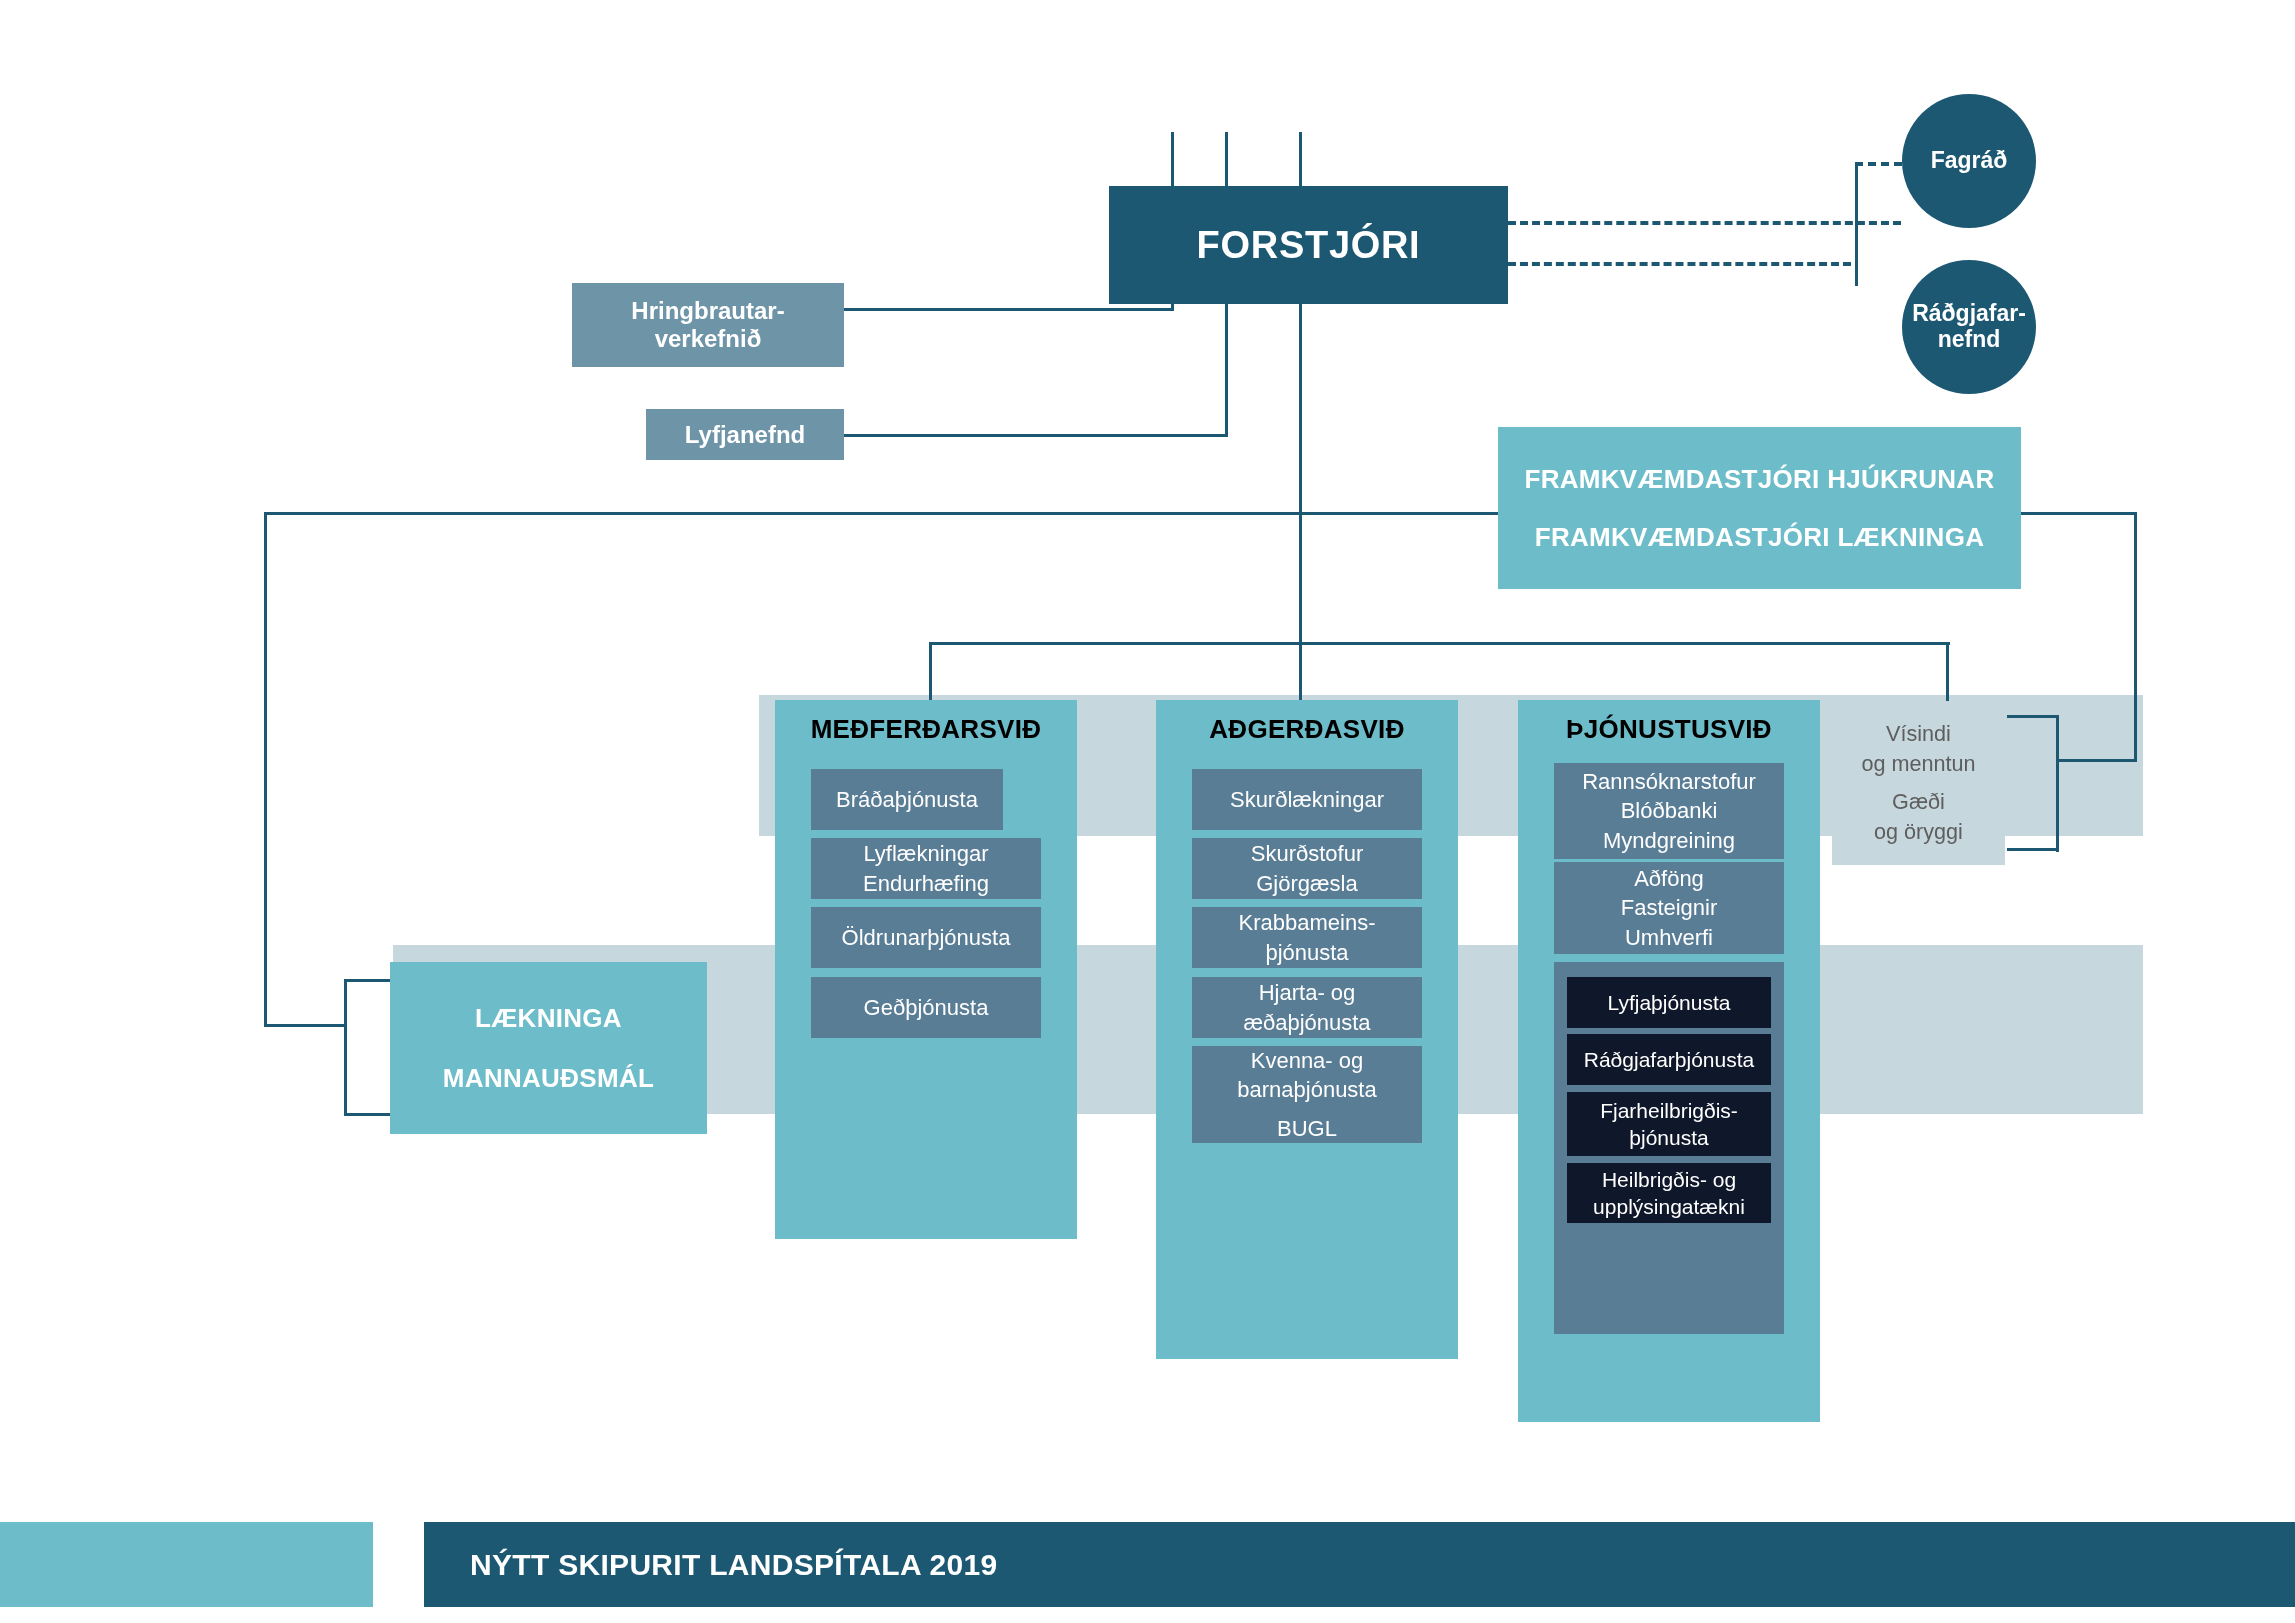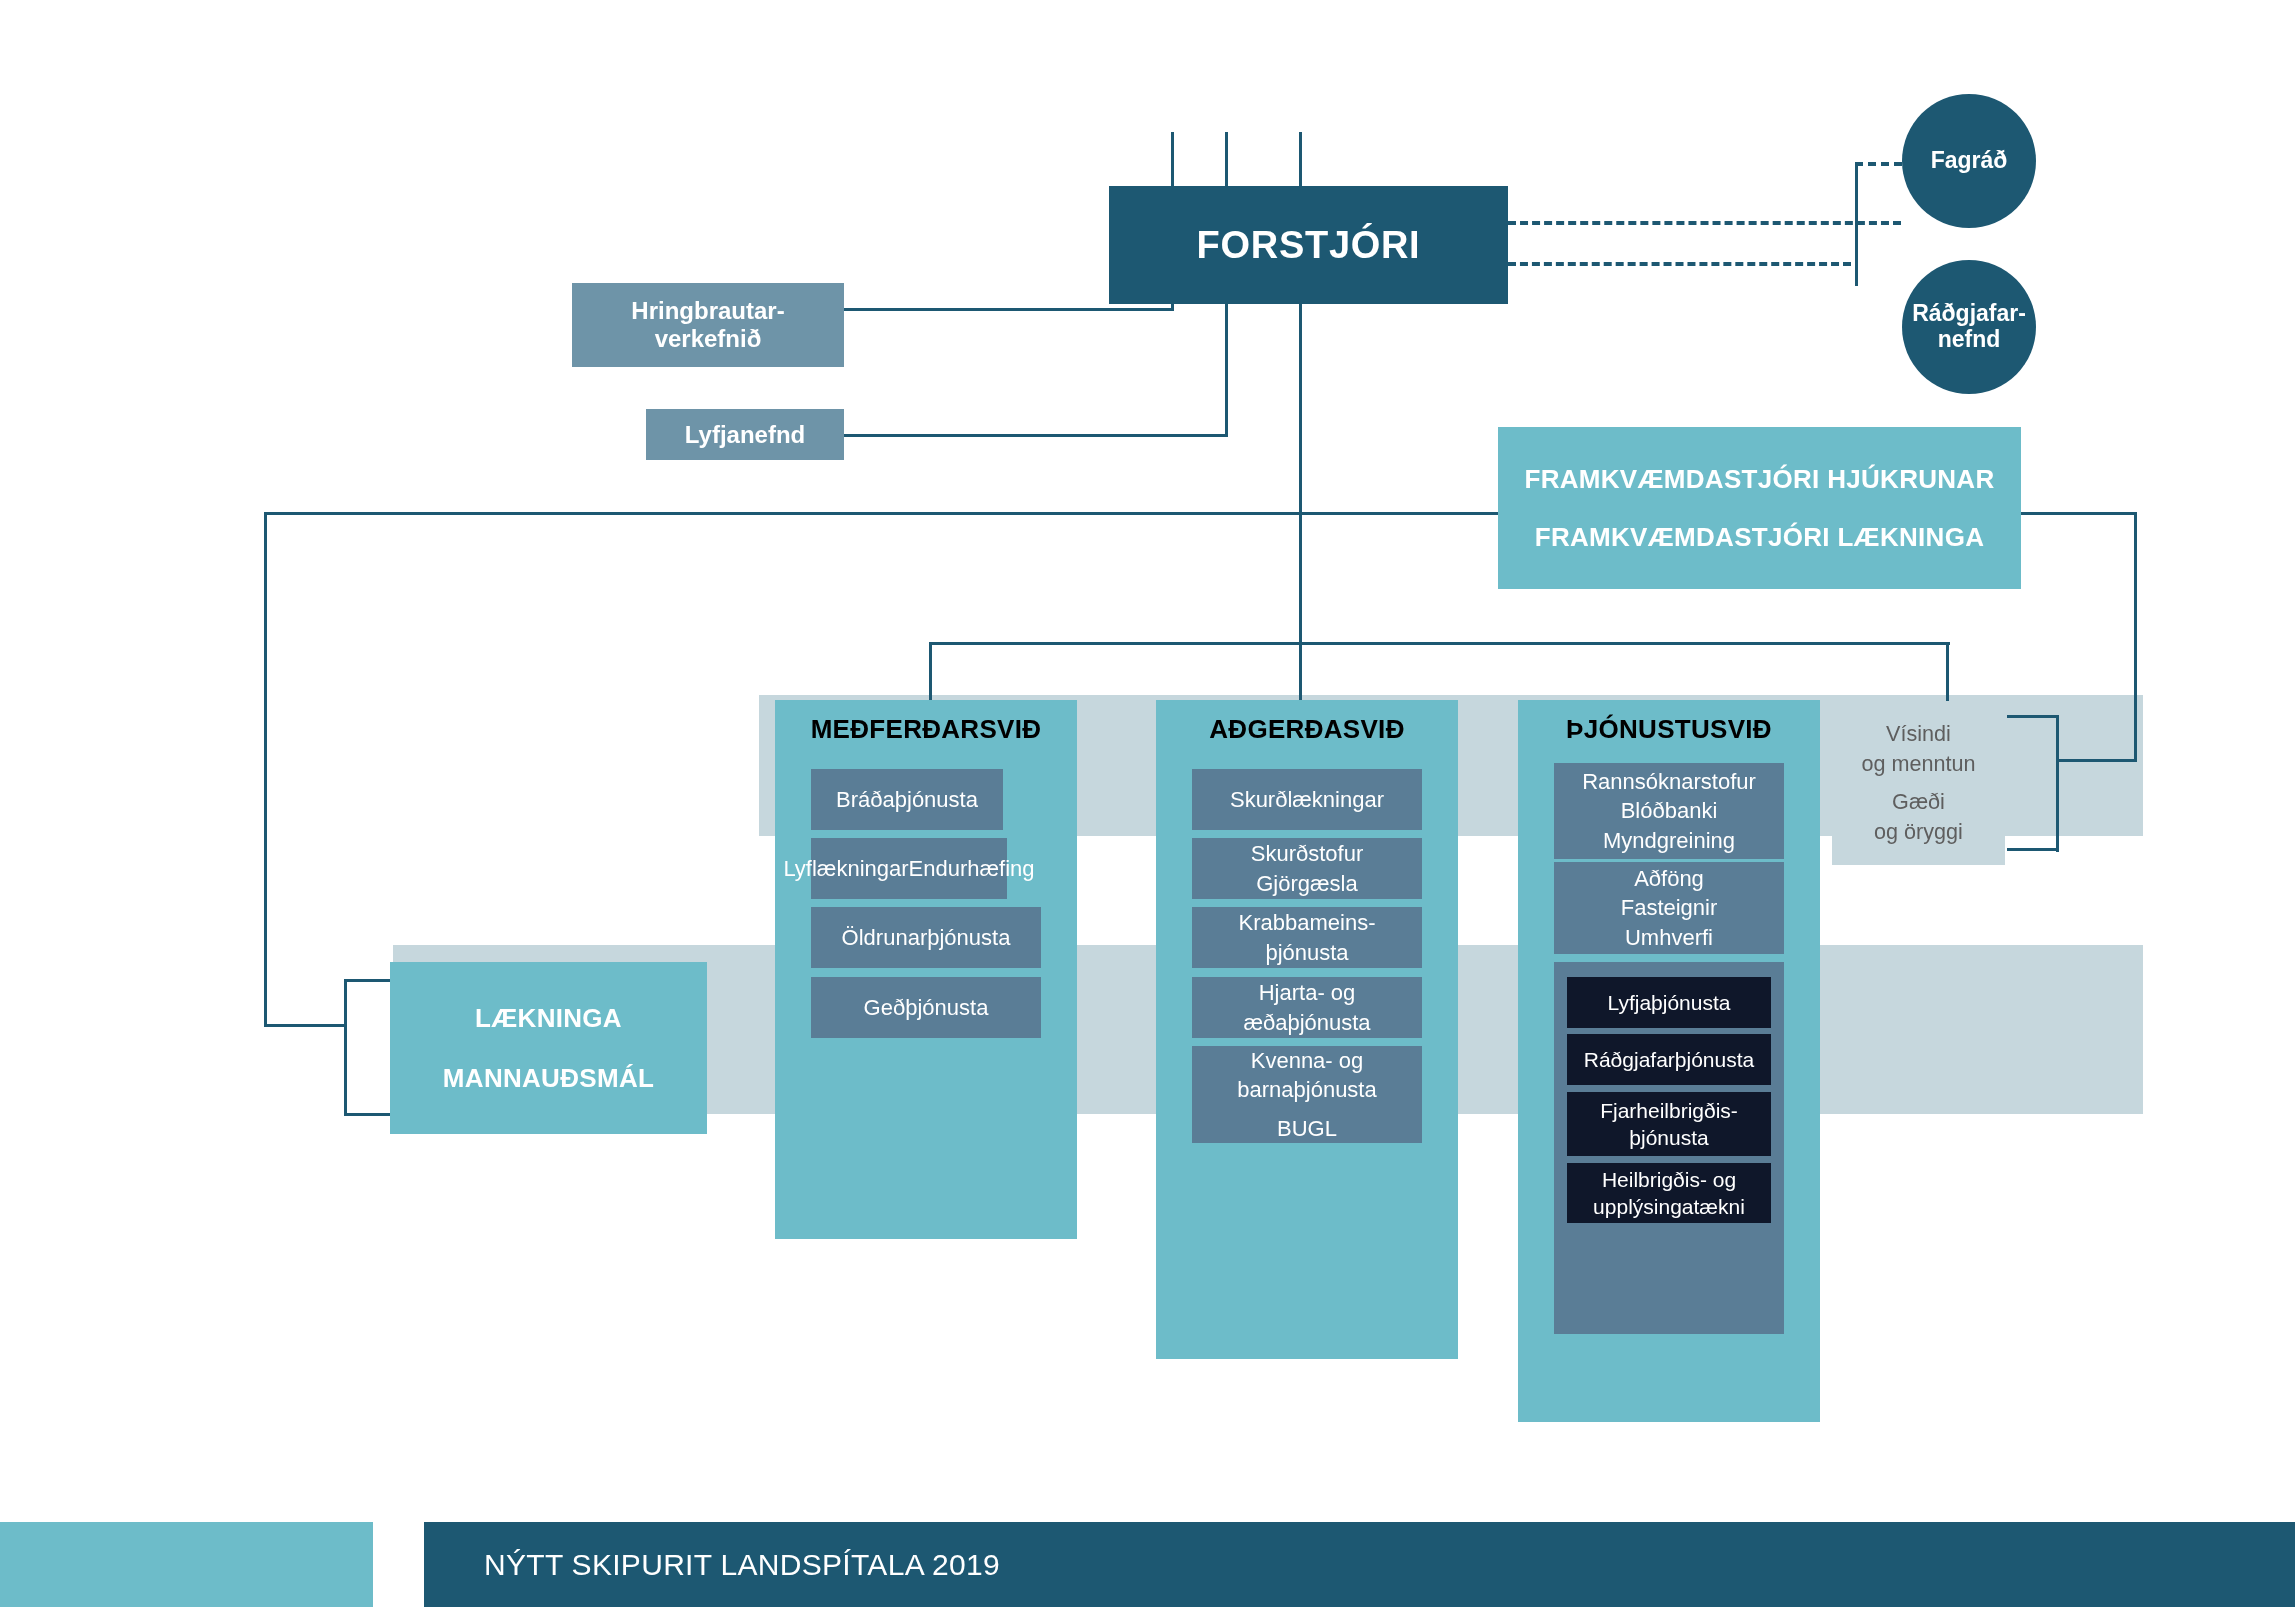--- a/index.html
+++ b/index.html
@@ -48,21 +48,21 @@
   
   .col{position:absolute;background:#6dbcc9;box-sizing:border-box;}
   .col .unit{position:absolute;background:#5a7d96;display:flex;align-items:center;
              justify-content:center;text-align:center;color:#fff;box-sizing:border-box;}
   .col .unit.pale{background:#0f172a;}
   .unit span{display:block;}
 
   
   .footer-accent{position:absolute;background:#6dbcc9;}
   .footer-bar{position:absolute;background:#1d5872;display:flex;align-items:center;}
-  .footer-bar span{color:#ffffff;padding-left:60px;}
+  .footer-bar span{color:#ffffff;padding-left:46px;font-weight:bold;}
 </style>
 </head>
 <body>
 
 <div class="stage">
 
   <div class="layer-bands">
     <div class="band" style="left:759px;top:695px;width:1384px;height:141px;"></div>
     <div class="band" style="left:393px;top:945px;width:1750px;height:169px;"></div>
   </div>
@@ -141,21 +141,21 @@
         <span>Gæði</span>
         <span>og öryggi</span>
       </div>
     </div>
 
     <div class="col" style="left:775px;top:700px;width:302px;height:539px;">
       <div style="position:absolute;left:0;top:14.4px;width:100%;text-align:center;" class="t-colhead">MEÐFERÐARSVIÐ</div>
       <div class="unit t-unit" style="left:36px;top:69px;width:192px;height:61px;">
         <span>Bráðaþjónusta</span>
       </div>
-      <div class="unit t-unit" style="left:36px;top:138px;width:196px;height:61px;flex-direction:row;">
+      <div class="unit t-unit" style="left:36px;top:138px;width:230px;height:61px;flex-direction:column;">
         <span>Lyflækningar</span>
         <span>Endurhæfing</span>
       </div>
       <div class="unit t-unit" style="left:36px;top:207px;width:230px;height:61px;">
         <span>Öldrunarþjónusta</span>
       </div>
       <div class="unit t-unit" style="left:36px;top:277px;width:230px;height:61px;">
         <span>Geðþjónusta</span>
       </div>
     </div>

